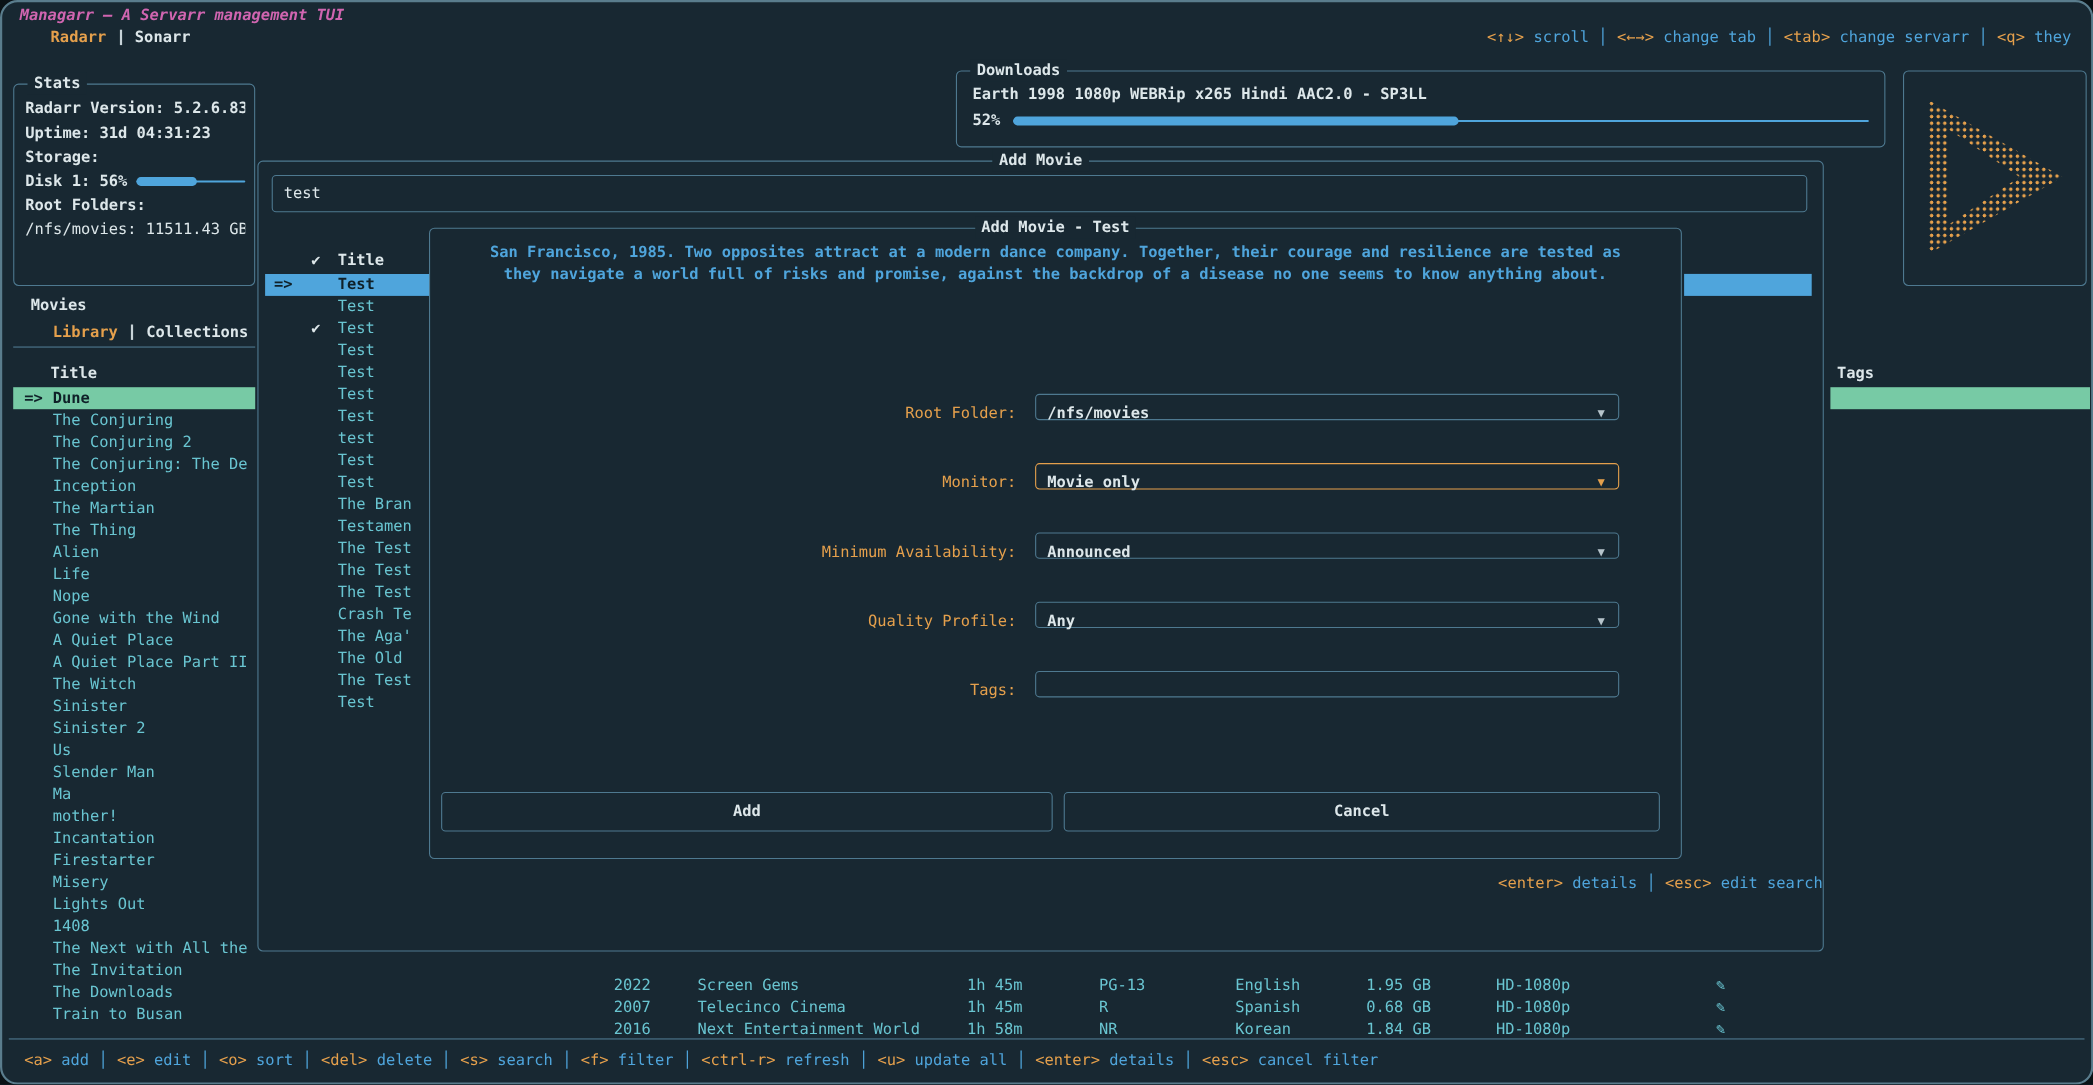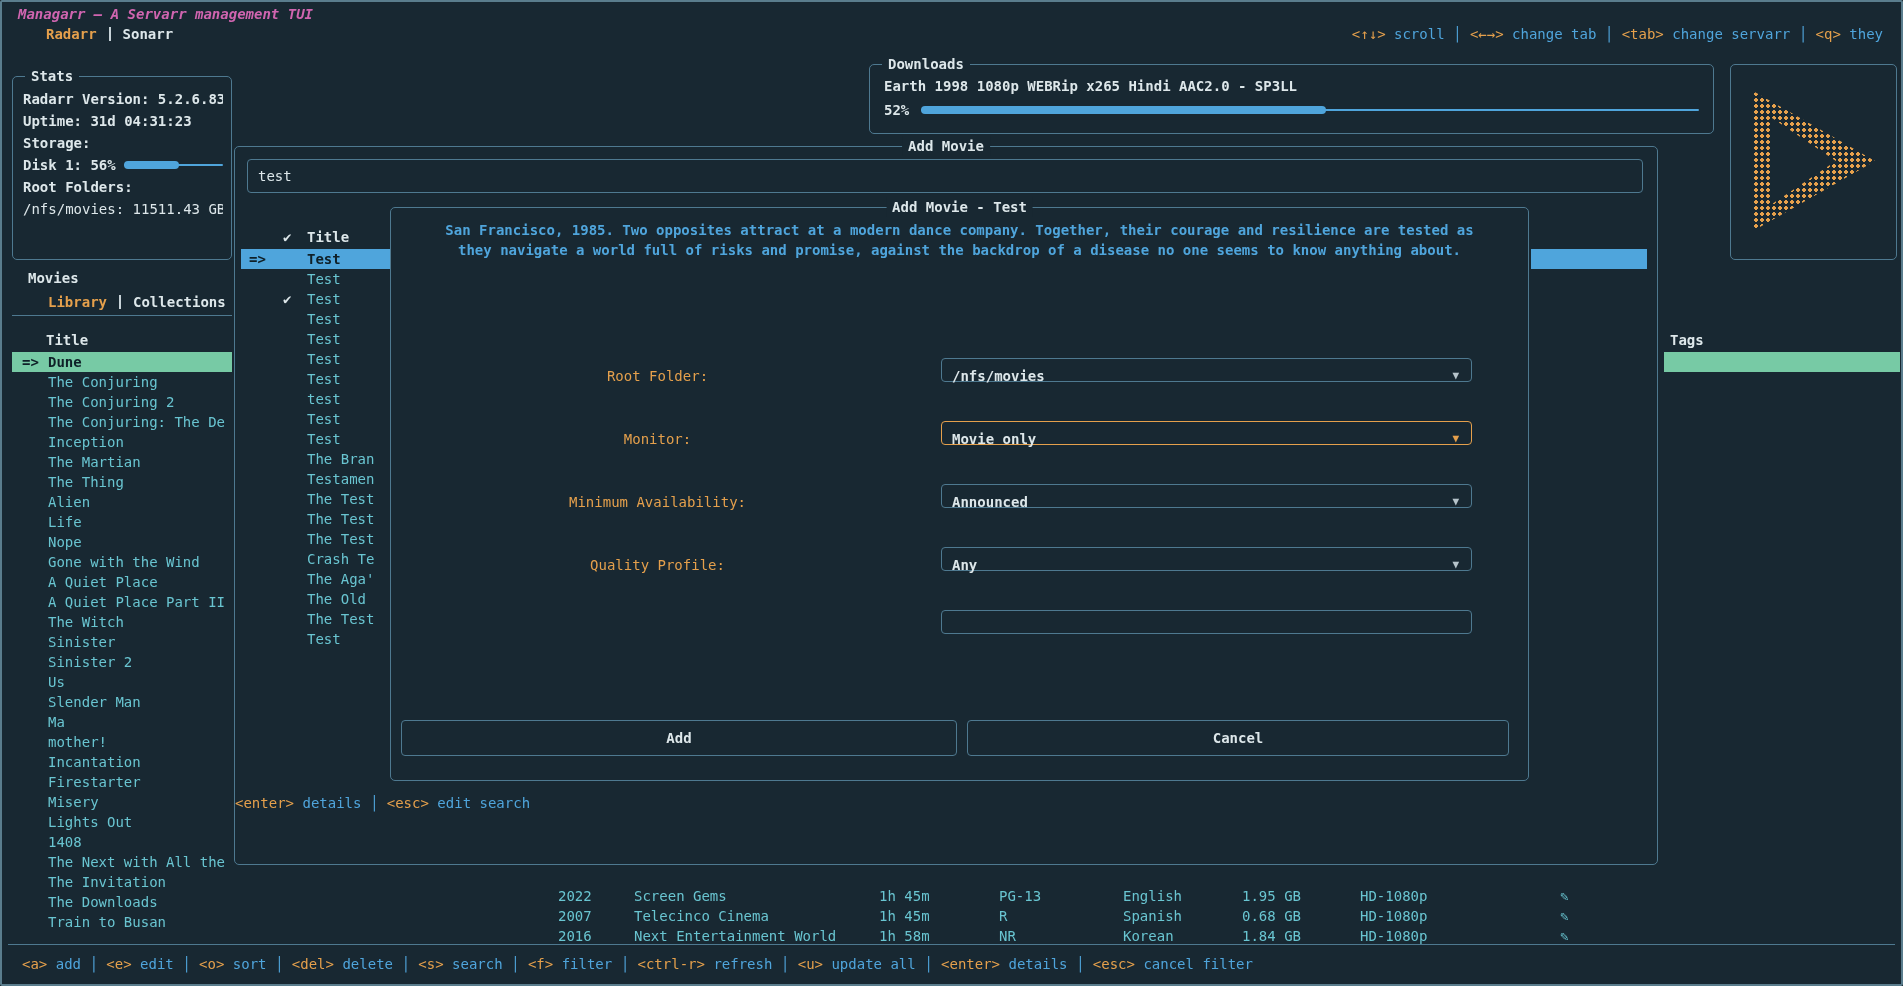--- a/index.html
+++ b/index.html
@@ -11,37 +11,37 @@
     --orange: #e5a04c;
     --blue: #4fa5dc;
     --magenta: #d065b0;
     --green: #77caa5;
     --dark: #0f2028;
   }
   body { background: #0a1216; }
   .app {
     position: relative; width: 1903px; height: 986px;
     background: var(--bg);
-    border: 2px solid #5a7d8d; border-radius: 2px;
+    border: 2px solid #5a7d8d; border-radius: 16px;
     font-family: "DejaVu Sans Mono", "Liberation Mono", monospace;
     font-size: 14px; line-height: 20px; color: var(--text);
     overflow: hidden;
   }
   .b { font-weight: bold; }
   .app-title { position: absolute; color: var(--magenta); font-weight: bold; font-style: italic; white-space: nowrap; }
   .tabbar { position: absolute; display: flex; align-items: center; height: 20px; padding-left: 28px; }
   .tab { font-weight: bold; color: var(--text); cursor: pointer; white-space: nowrap; }
   .tab.active { color: var(--orange); }
   .vsep { display: inline-block; width: 2px; height: 14px; background: #c7d3d8; margin: 0 12px; }
   .help { position: absolute; white-space: nowrap; }
   .help-item .hk { color: var(--orange); }
   .help-item .hl { color: var(--blue); }
   .help-item:not(:last-child)::after { content: " │ "; color: var(--blue); }
   .right-help { text-align: right; }
-  .center-help { left: 0; width: 100%; text-align: left; }
+  .center-help { left: 0; width: 100%; text-align: right; }
   .box { position: absolute; border: 1px solid var(--border); border-radius: 5px; background: var(--bg); }
   .box-title { position: absolute; top: -11px; background: var(--bg); padding: 0 6px; font-weight: bold; white-space: nowrap; }
   .center-title { left: 50%; transform: translateX(-50%); }
   .hline { position: absolute; height: 1px; background: var(--border); }
   .stats-body { position: absolute; left: 10px; top: 12px; right: 8px; display: flex; flex-direction: column; gap: 2px; }
   .sline { height: 20px; white-space: nowrap; overflow: hidden; }
   .sline.disk { display: flex; gap: 8px; overflow: visible; }
   .gauge { position: relative; flex: 1; height: 20px; }
   .gauge .track { position: absolute; left: 0; right: 0; top: 9px; height: 2px; background: var(--blue); border-radius: 1px; }
   .gauge .fill { position: absolute; left: 0; top: 6px; height: 8px; background: var(--blue); border-radius: 4px; }
@@ -71,21 +71,21 @@
   .rrow .chk { color: var(--text); }
   .rrow.sel { background: var(--blue); color: var(--dark); font-weight: bold; }
   .rrow.sel .chk { color: var(--dark); }
   .sel-overflow { position: absolute; background: var(--blue); }
   .input-box { position: absolute; border: 1px solid var(--border); border-radius: 4px; }
   .search-input { width: 100%; height: 100%; background: transparent; border: none; outline: none; color: var(--text); font: inherit; padding: 0 10px; }
   .popup { background: var(--bg); }
   .overview { position: absolute; left: 10px; right: 10px; text-align: center; color: var(--blue); font-weight: bold; white-space: nowrap; overflow: hidden; }
   .fields { position: absolute; left: 0; width: 100%; }
   .frow { position: relative; height: 63px; }
-  .flabel { position: absolute; left: 0; top: 8px; width: 533px; text-align: center; color: var(--orange); white-space: nowrap; }
+  .flabel { position: absolute; left: 0; top: 8px; width: 533px; text-align: right; color: var(--orange); white-space: nowrap; }
   .fdd { position: absolute; left: 550px; top: 0; width: 531px; height: 24px; border: 1px solid var(--border); border-radius: 4px; cursor: pointer; }
   .fval { position: absolute; left: 10px; top: 0; line-height: 34px; font-weight: bold; white-space: nowrap; }
   .fcaret { position: absolute; right: 12px; top: 0; line-height: 34px; font-size: 11px; color: #b6c4cb; }
   .frow.focused .fdd { border-color: var(--orange); }
   .frow.focused .fcaret { color: var(--orange); }
   .btn { position: absolute; height: 36px; border: 1px solid var(--border); border-radius: 4px; text-align: center; line-height: 34px; font-weight: bold; cursor: pointer; }
 </style>
 </head>
 <body>
 
@@ -524,20 +524,21 @@
 
           <div class="frow">
             <span class="flabel">Quality Profile:</span>
             <div class="fdd">
               <span class="fval">Any</span>
               <span class="fcaret">▼</span>
             </div>
           </div>
 
           <div class="frow">
+            <span class="flabel">Tags:</span>
             <div class="fdd">
               <span class="fval"></span>
               <span class="fcaret"></span>
             </div>
           </div>
         </div>
 
       <div class="btn" style="left:10px;top:512px;width:556px;">Add</div>
       <div class="btn" style="left:576px;top:512px;width:542px;">Cancel</div>
     </div>

